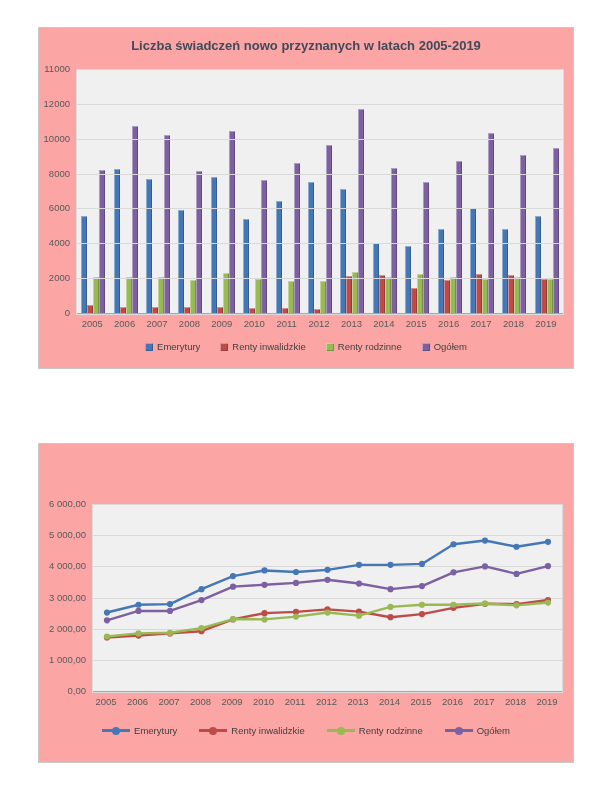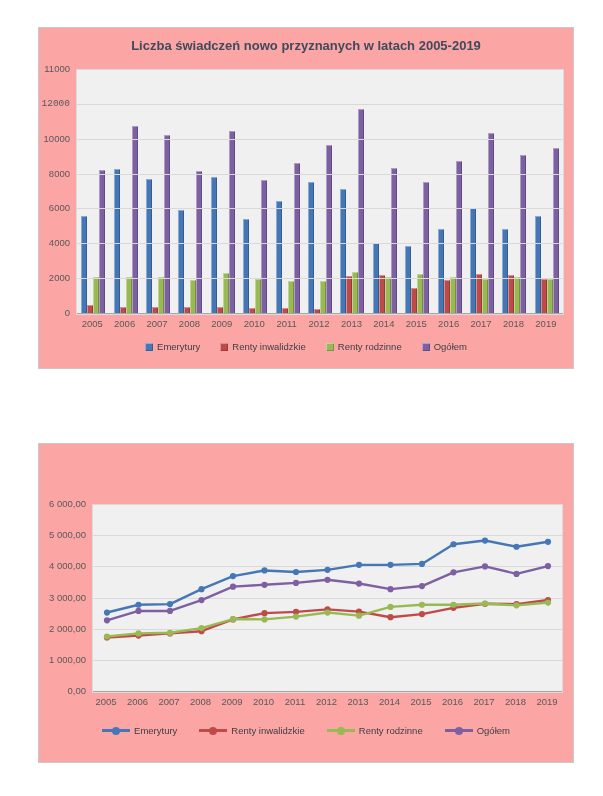--- a/index.html
+++ b/index.html
@@ -44,21 +44,21 @@
 
   <section class="chart-box" id="chart1">
     <h2 class="chart-title">Liczba świadczeń nowo przyznanych w latach 2005-2019</h2>
     <div class="y-axis">
         <div class="ytick" style="bottom: calc(0% - 5px);">0</div>
         <div class="ytick" style="bottom: calc(14.2857% - 5px);">2000</div>
         <div class="ytick" style="bottom: calc(28.5714% - 5px);">4000</div>
         <div class="ytick" style="bottom: calc(42.8571% - 5px);">6000</div>
         <div class="ytick" style="bottom: calc(57.1429% - 5px);">8000</div>
         <div class="ytick" style="bottom: calc(71.4286% - 5px); margin-left: 44px;">10000</div>
-        <div class="ytick" style="bottom: calc(85.7143% - 5px); font-family: Liberation Mono, monospace;">12000</div>
+        <div class="ytick" style="bottom: calc(85.7143% - 5px);">12000</div>
         <div class="ytick" style="bottom: calc(100% - 5px);">11000</div>
       </div>
     <div class="plot">
       <div class="groups">
           <div class="group">
             <div class="bar" style="height: 40.3571%; background: rgb(69, 119, 183);"></div>
             <div class="bar" style="height: 3.57143%; background: rgb(190, 75, 72);"></div>
             <div class="bar" style="height: 15.3571%; background: rgb(152, 185, 84);"></div>
             <div class="bar" style="height: 58.9286%; background: rgb(125, 96, 162);"></div>
           </div>

